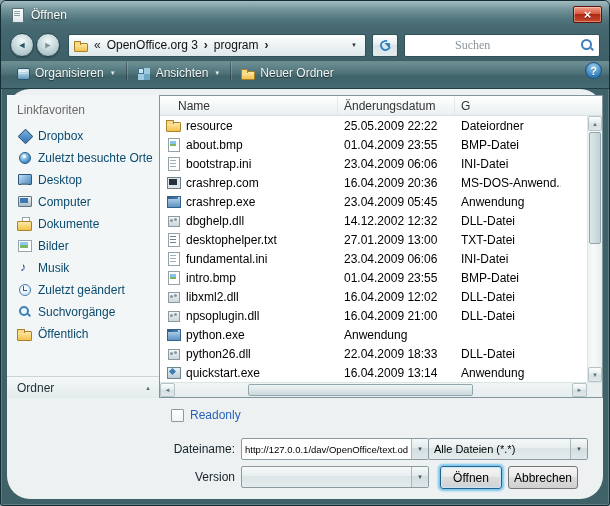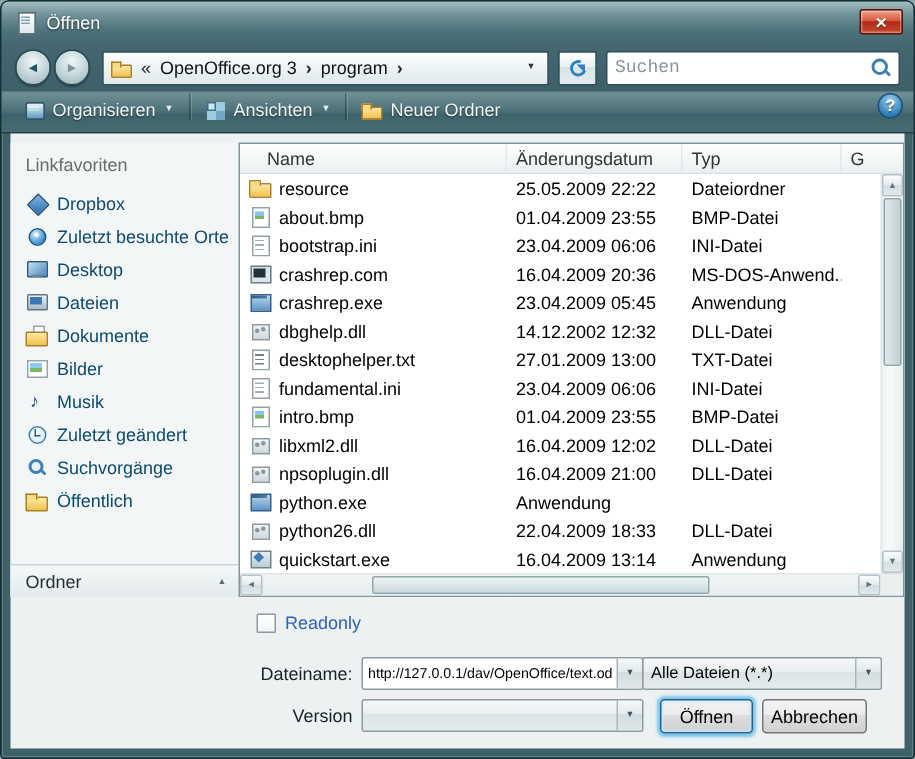--- a/index.html
+++ b/index.html
@@ -51,21 +51,21 @@
     background:linear-gradient(#fdfeff,#e9f0f2 45%,#d9e3e6 46%,#e3ebed);
     display:flex; align-items:center; justify-content:center; }
   .refresh-icon { position:relative; width:11px; height:11px; }
   .refresh-icon::before { content:""; position:absolute; inset:0; border:2px solid #2f83c5;
     border-radius:50%; border-right-color:transparent; transform:rotate(-25deg); }
   .refresh-icon::after { content:""; position:absolute; right:-3px; top:-1px;
     border:4px solid transparent; border-left-color:#2f83c5; transform:rotate(-45deg); }
   .searchbox { width:196px; height:23px; flex:0 0 auto; background:#fff; border:1px solid #2f5158;
     border-radius:2px; display:flex; align-items:center; padding:0 5px; }
   .search-input { flex:1 1 auto; min-width:0; border:none; outline:none; background:transparent;
-    font-family:Liberation Mono, monospace; font-size:12px; color:#333; }
+    font-family:Liberation Serif, serif; font-size:12px; color:#333;margin-left:45px; }
   .search-input::placeholder { color:#8a959a; opacity:1; }
   .search-icon { position:relative; width:14px; height:14px; flex:0 0 auto; }
   .search-icon::before { content:""; position:absolute; left:1px; top:1px; width:7px; height:7px;
     border:2px solid #3f7fb8; border-radius:50%; }
   .search-icon::after { content:""; position:absolute; left:10px; top:10px; width:4px; height:2px;
     background:#3f7fb8; transform:rotate(45deg); border-radius:1px; }
 
   
   .toolbar { position:absolute; top:60px; left:0; right:0; height:28px;
     background:linear-gradient(#6d9095,#4e7177 45%,#3f636a 55%,#466a70);
@@ -85,21 +85,21 @@
   .tbi-newfolder::before { left:0; top:5px; width:12px; height:7px;
     background:linear-gradient(#fde8a4,#f2c14b); border:1px solid #aa812b; border-radius:1px; }
   .tbi-newfolder::after { left:0; top:3px; width:5px; height:3px; background:#f8da85;
     border:1px solid #aa812b; border-bottom:none; }
   .help-btn { margin-left:auto; width:17px; height:17px; border-radius:50%;
     background:radial-gradient(circle at 50% 28%, #9fd4f0, #2e7bb8 72%); border:1px solid #1b4f7a;
     color:#fff; font-size:11px; font-weight:bold; display:flex; align-items:center; justify-content:center;
     text-shadow:0 1px 1px rgba(0,0,0,.4); }
 
   
-  .body { position:absolute; top:88px; left:6px; right:6px; bottom:6px; background:#eef1f1; }
+  .body { position:absolute; top:88px; left:6px; right:6px; bottom:6px; background:#eef1f1;border-radius:23px; }
   .main { position:absolute; top:6px; left:0; right:0; height:303px; display:flex; }
 
   
   .sidebar { width:152px; flex:0 0 auto; position:relative; background:#f2f6f6; padding:2px 0 24px 0; }
   .sb-header { color:#6b6b6b; font-size:12px; padding:6px 0 8px 10px; }
   .sb-item { display:flex; align-items:center; gap:6px; padding:3px 2px 3px 10px; margin-bottom:1px; }
   .sb-label { color:#0c4a6e; font-size:12px; white-space:nowrap; }
   .sb-footer { position:absolute; left:0; right:0; bottom:0; height:22px; display:flex; align-items:center;
     padding:0 8px 0 10px; border-top:1px solid #c9d4d7; background:linear-gradient(#f4f8f8,#e4ebec);
     font-size:12px; color:#1f2f33; }
@@ -305,21 +305,21 @@
         <div class="sb-item">
           <span class="si" data-icon="recent-places"></span>
           <span class="sb-label">Zuletzt besuchte Orte</span>
         </div>
         <div class="sb-item">
           <span class="si" data-icon="desktop"></span>
           <span class="sb-label">Desktop</span>
         </div>
         <div class="sb-item">
           <span class="si" data-icon="computer"></span>
-          <span class="sb-label">Dateien</span>
+          <span class="sb-label">Computer</span>
         </div>
         <div class="sb-item">
           <span class="si" data-icon="documents"></span>
           <span class="sb-label">Dokumente</span>
         </div>
         <div class="sb-item">
           <span class="si" data-icon="pictures"></span>
           <span class="sb-label">Bilder</span>
         </div>
         <div class="sb-item">
@@ -341,21 +341,20 @@
         <div class="sb-footer">
           <span>Ordner</span>
           <span class="chev">▲</span>
         </div>
       </div>
 
       <div class="filelist">
         <div class="fl-header">
           <span class="fl-col c1">Name</span>
           <span class="fl-col c2">Änderungsdatum</span>
-          <span class="fl-col c3">Typ</span>
           <span class="fl-col c4">G</span>
         </div>
         <div class="fl-rows">
 
           <div class="fl-row">
             <span class="c1">
                 <span class="fi" data-icon="folder"></span>
                 <span class="fname">resource</span>
               </span>
             <span class="c2 cell">25.05.2009 22:22</span>

